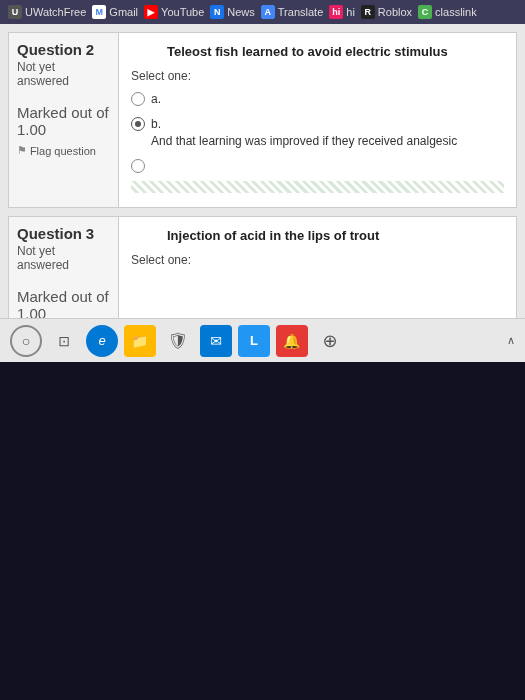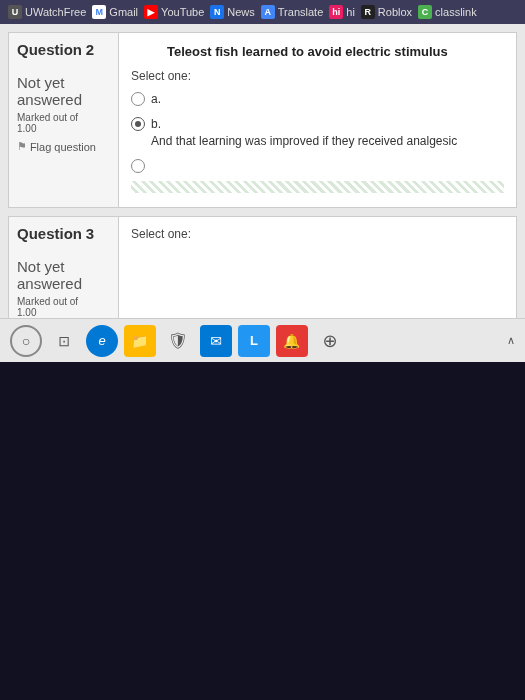--- a/index.html
+++ b/index.html
@@ -89,28 +89,28 @@
     .question-number {
       font-size: 13px;
       font-weight: normal;
       color: #333;
     }
     .question-number span {
       font-size: 15px;
       font-weight: bold;
     }
     .question-status {
+      font-size: 12px;
+      color: #555;
+      margin-top: 2px;
+    }
+    .question-marked {
       font-size: 15px;
       color: #555;
       margin-top: 16px;
-    }
-    .question-marked {
-      font-size: 10px;
-      color: #555;
-      margin-top: 4px;
     }
     .flag-question {
       display: flex;
       align-items: center;
       gap: 3px;
       margin-top: 6px;
       font-size: 11px;
       color: #555;
       cursor: pointer;
     }
@@ -319,20 +319,21 @@
         <div class="question-marked">
           <span>Marked out of</span><br>
           <span>1.00</span>
         </div>
         <div class="flag-question">
           <span class="flag-icon">⚑</span>
           <span>Flag question</span>
         </div>
       </div>
       <div class="question-main">
+        <div class="question-title">Injection of acid in the lips of trout</div>
         <div class="select-one">Select one:</div>
 
 
       </div>
     </div>
 
   </div>
 
   <div class="taskbar">
     <div class="taskbar-icon circle" style="border:2px solid #888;font-size:14px;color:#555;">○</div>

